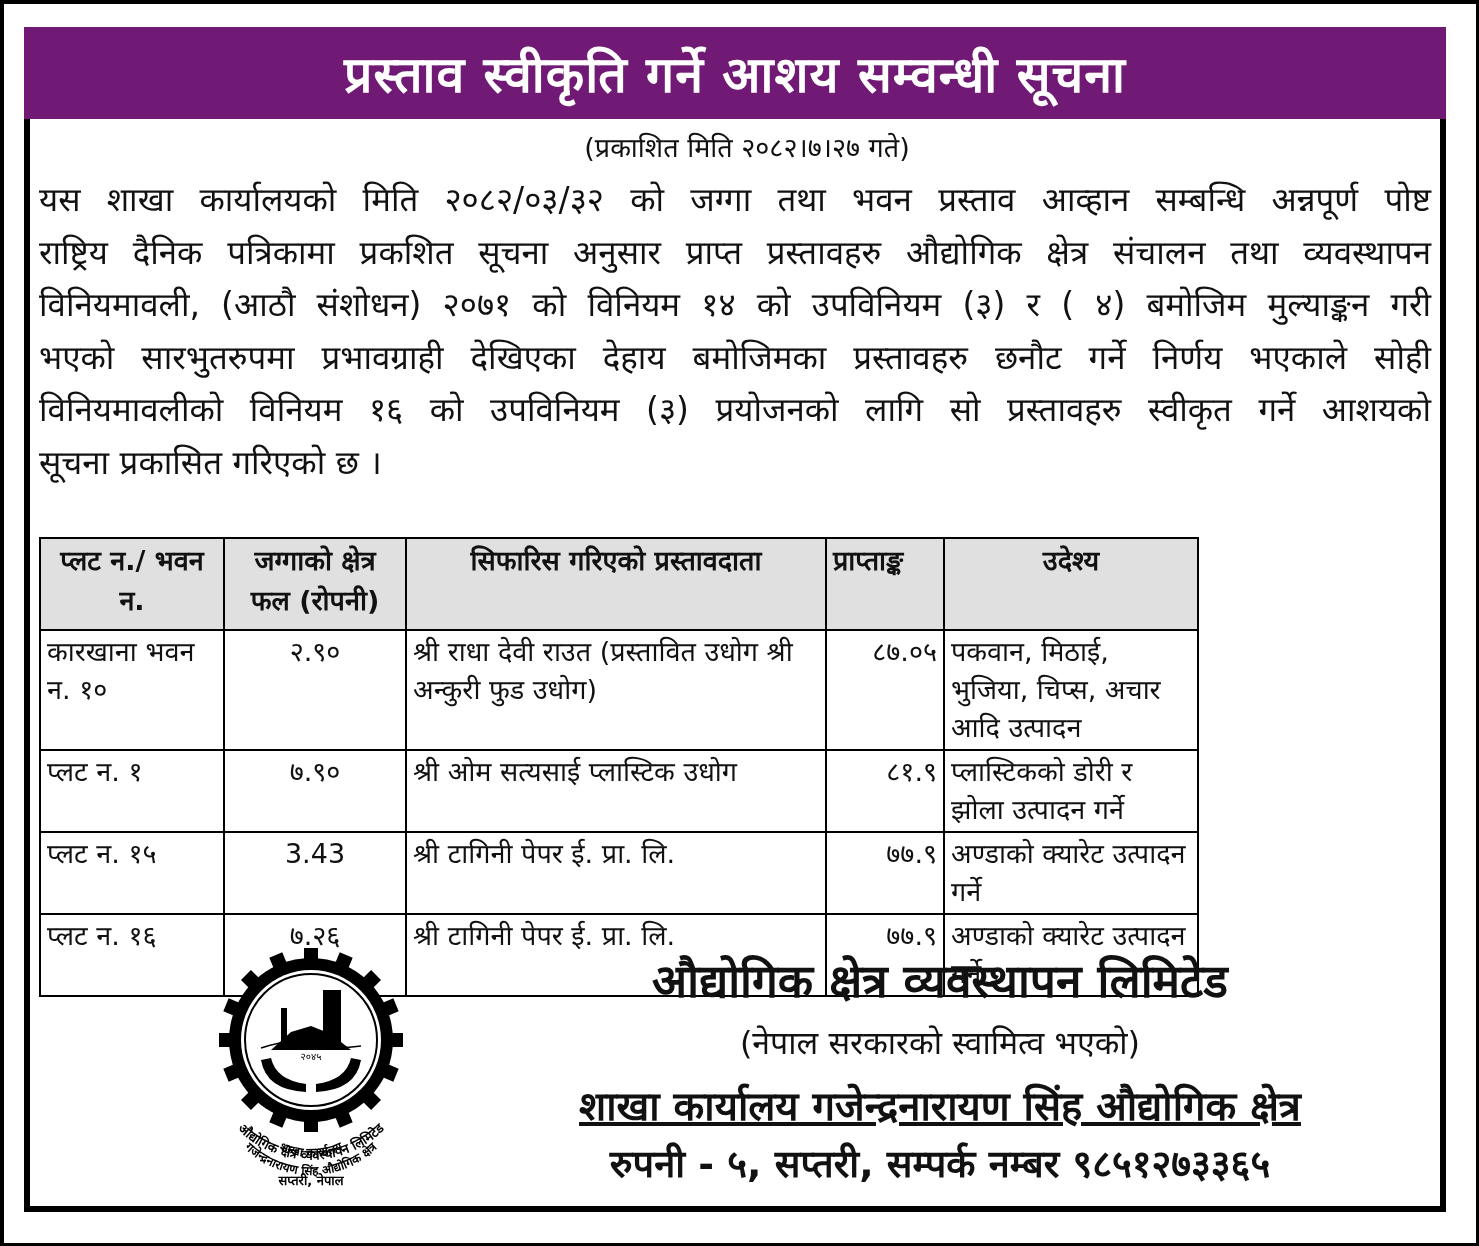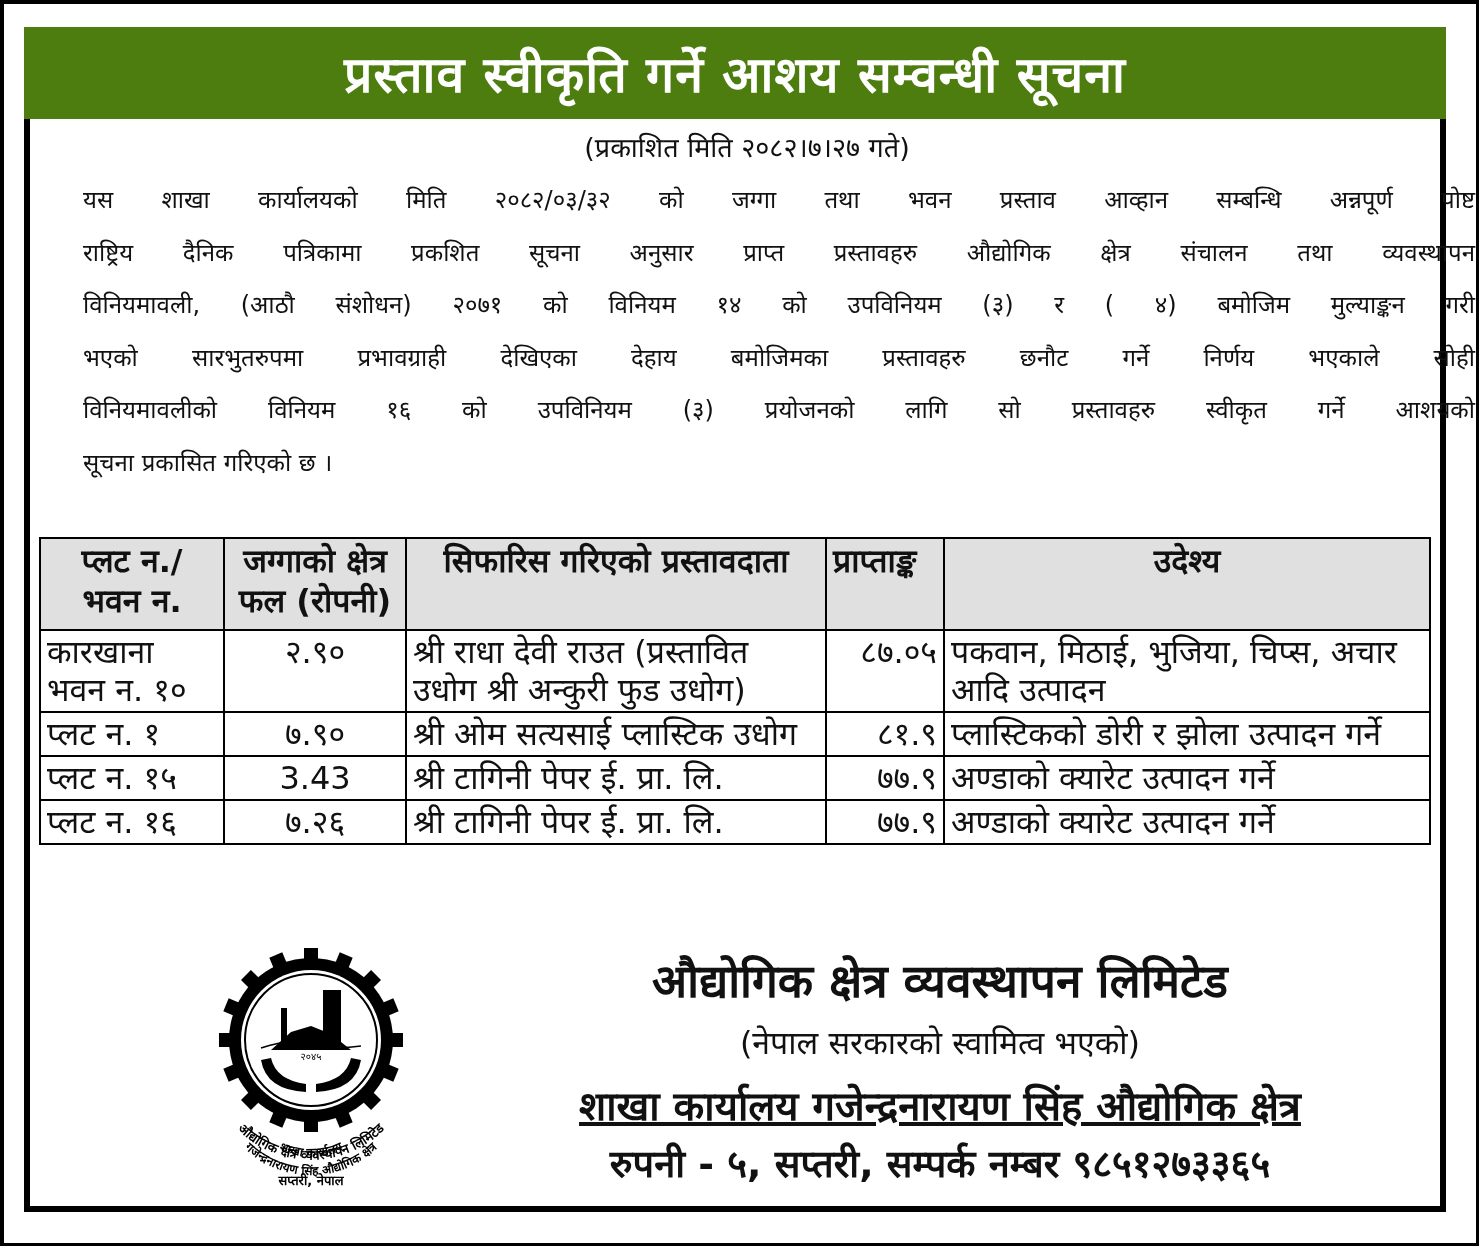--- a/index.html
+++ b/index.html
@@ -13,40 +13,40 @@
     border-top: 4px solid #000; border-left: 4px solid #000;
     border-right: 3px solid #000; border-bottom: 3px solid #000;
   }
   .notice-box {
     position: absolute; left: 24px; top: 27px; width: 1422px; height: 1185px;
     box-sizing: border-box; border: 6px solid #000; border-top: none;
     background: #fff;
   }
   .title-bar {
     position: absolute; left: 24px; top: 27px; width: 1422px; height: 92px;
-    background: #4d7c0f; color: #fff;
+    background: #701a75; color: #fff;
     display: flex; align-items: center; justify-content: center;
   }
   .title-bar h1 {
     margin: 0; font-size: 50px; font-weight: bold; letter-spacing: 1px;
     font-family: "DejaVu Sans", sans-serif;
   }
   .published {
     position: absolute; left: 36px; top: 128px; width: 1422px;
     text-align: center; font-size: 27px;
   }
   .body-text {
     position: absolute; left: 39px; top: 174px; width: 1392px;
-    font-size: 24px; line-height: 52.5px; text-align: justify; margin-left: 44px;
+    font-size: 33px; line-height: 52.5px; text-align: justify;
   }
   .body-text .line { display: block; text-align-last: justify; white-space: nowrap; }
   .body-text .line.last { text-align-last: left; }
   table.proposals {
-    position: absolute; left: 39px; top: 537px; width: 1392px;
-    border-collapse: collapse; font-size: 32px;
+    position: absolute; left: 39px; top: 537px; width: 1160px;
+    border-collapse: collapse; font-size: 27px;
   }
   table.proposals th, table.proposals td {
     border: 2px solid #000; padding: 2px 6px; vertical-align: top;
   }
   table.proposals th {
     background: #e0e0e0; font-weight: bold; height: 86px; line-height: 40px;
     text-align: center;
   }
   table.proposals td { line-height: 38px; }
   .c-plot { width: 170px; }

